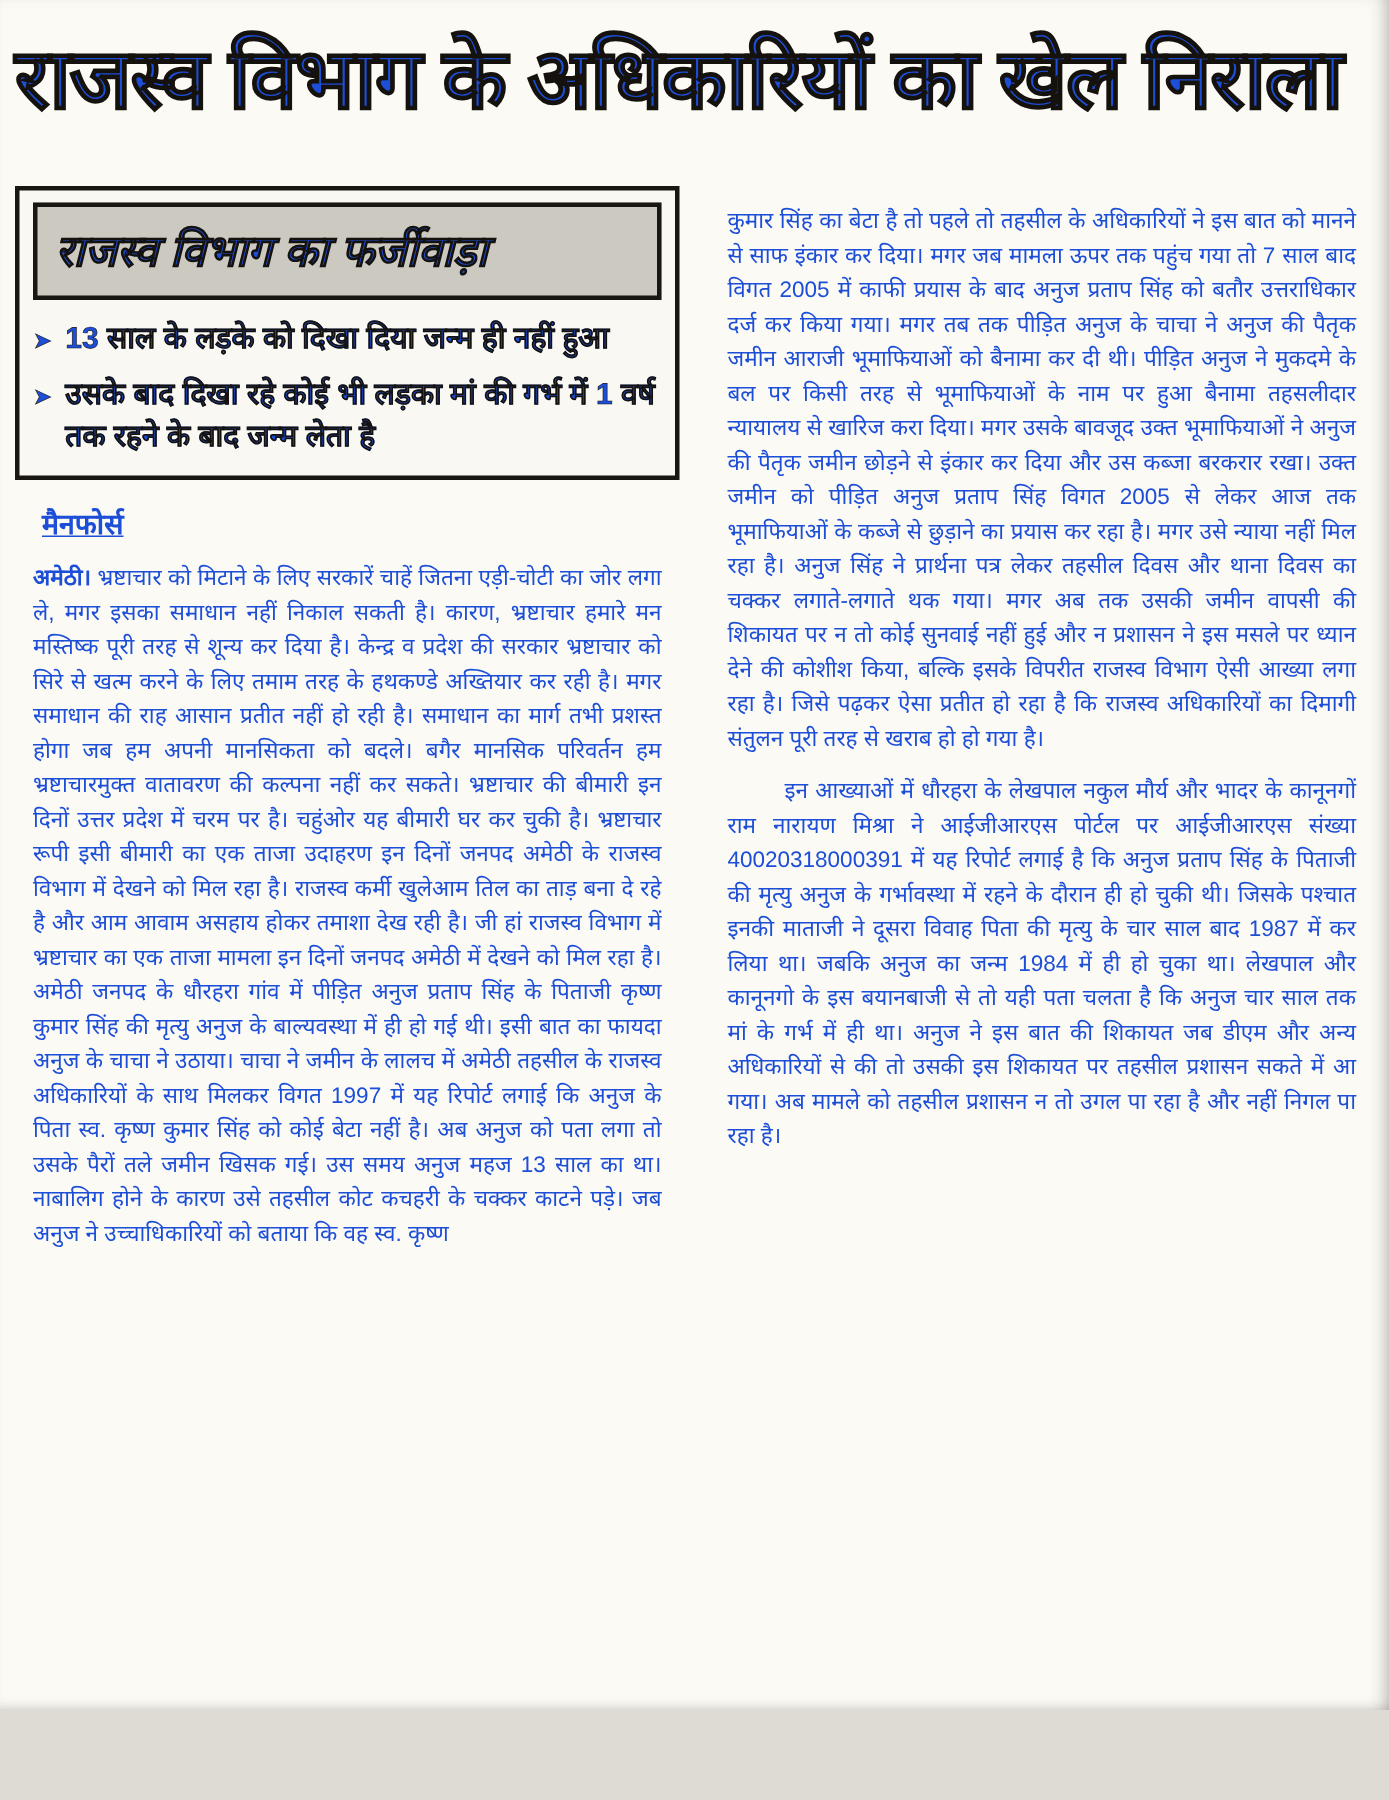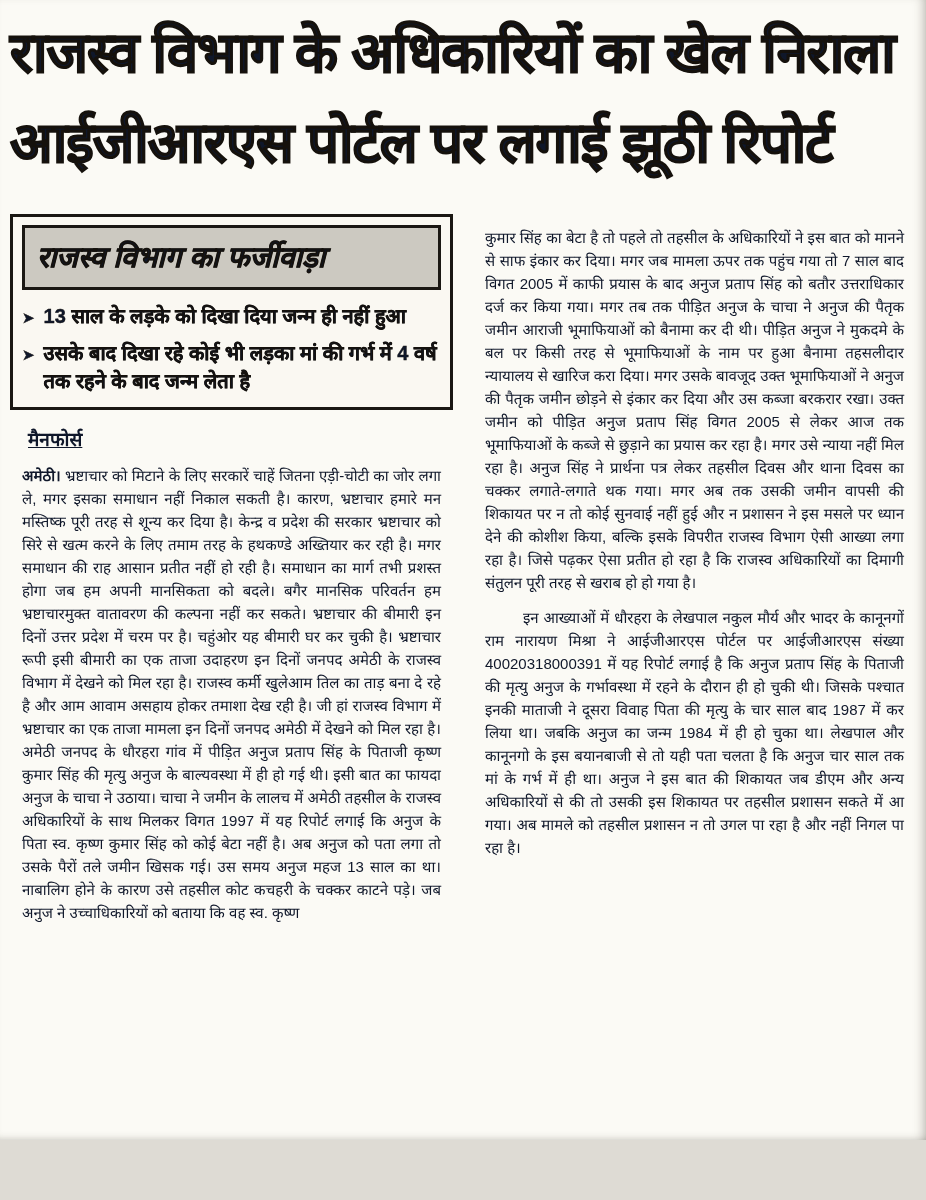--- a/index.html
+++ b/index.html
@@ -5,21 +5,21 @@
   html, body { margin: 0; padding: 0; }
   body {
     width: 926px; height: 1200px;
     background: #dedbd4;
     font-family: "Liberation Sans", "DejaVu Sans", sans-serif;
   }
   .page {
     width: 926px; height: 1140px;
     box-sizing: border-box;
     background: #fbfaf5;
-    color: #0f172a;
+    color: #1d4ed8;
     padding: 8px 10px 8px 10px;
     overflow: hidden;
     box-shadow: inset -9px 0 12px -8px rgba(60,55,45,.4),
                 inset 0 -7px 9px -7px rgba(60,55,45,.25);
   }
   .headline-line {
     font-size: 56px;
     font-weight: bold;
     line-height: 90px;
     letter-spacing: -1px;
@@ -81,35 +81,34 @@
   .body-text + .body-text { margin-top: 6px; }
   .dateline { font-weight: bold; }
   .indent-para { text-indent: 38px; }
 </style>
 </head>
 <body>
 
 <div class="page">
 
   <div class="headline-line">राजस्व विभाग के अधिकारियों का खेल निराला</div>
-  <div class="headline-line">आईजीआरएस पोर्टल पर लगाई झूठी रिपोर्ट</div>
 
   <div class="columns">
 
     <div class="col">
 
       <div class="hl-box">
         <div class="hl-title">राजस्व विभाग का फर्जीवाड़ा</div>
         <div class="hl-bullet">
           <span class="arrow">➤</span>
           <span>13 साल  के लड़के को दिखा दिया जन्म ही नहीं हुआ</span>
         </div>
         <div class="hl-bullet">
           <span class="arrow">➤</span>
-          <span>उसके बाद दिखा रहे कोई भी लड़का मां की गर्भ में 4 वर्ष तक रहने के बाद जन्म लेता है</span>
+          <span>उसके बाद दिखा रहे कोई भी लड़का मां की गर्भ में 1 वर्ष तक रहने के बाद जन्म लेता है</span>
         </div>
       </div>
 
       <div class="byline">मैनफोर्स</div>
 
       <p class="body-text"><span class="dateline">अमेठी।</span> <span>भ्रष्टाचार को मिटाने के लिए सरकारें चाहें जितना एड़ी-चोटी का जोर लगा ले, मगर इसका समाधान नहीं निकाल सकती है। कारण, भ्रष्टाचार हमारे मन मस्तिष्क पूरी तरह से शून्य कर दिया है। केन्द्र व प्रदेश की सरकार भ्रष्टाचार को सिरे से खत्म करने के लिए तमाम तरह के हथकण्डे अख्तियार कर रही है। मगर समाधान की राह आसान प्रतीत नहीं हो रही है। समाधान का मार्ग तभी प्रशस्त होगा जब हम अपनी मानसिकता को बदले। बगैर मानसिक परिवर्तन हम भ्रष्टाचारमुक्त वातावरण की कल्पना नहीं कर सकते। भ्रष्टाचार की बीमारी इन दिनों उत्तर प्रदेश में चरम पर है। चहुंओर यह बीमारी घर कर चुकी है। भ्रष्टाचार रूपी इसी बीमारी का एक ताजा उदाहरण इन दिनों जनपद अमेठी के राजस्व विभाग में देखने को मिल रहा है। राजस्व कर्मी खुलेआम तिल का ताड़ बना दे रहे है और आम आवाम असहाय होकर तमाशा देख रही है। जी हां राजस्व विभाग में भ्रष्टाचार का एक ताजा मामला इन दिनों जनपद अमेठी में देखने को मिल रहा है। अमेठी जनपद के धौरहरा गांव में पीड़ित अनुज प्रताप सिंह के पिताजी कृष्ण कुमार सिंह की मृत्यु अनुज के बाल्यवस्था में ही हो गई थी। इसी बात का फायदा अनुज के चाचा ने उठाया। चाचा ने जमीन के लालच में अमेठी तहसील के राजस्व अधिकारियों के साथ मिलकर विगत 1997 में यह रिपोर्ट लगाई कि अनुज के पिता स्व. कृष्ण कुमार सिंह को कोई बेटा नहीं है। अब अनुज को पता लगा तो उसके पैरों तले जमीन खिसक गई। उस समय अनुज महज 13 साल का था। नाबालिग होने के कारण उसे तहसील कोट कचहरी के चक्कर काटने पड़े। जब अनुज ने उच्चाधिकारियों को बताया कि वह स्व. कृष्ण</span></p>
 
     </div>
 
     <div class="col">

